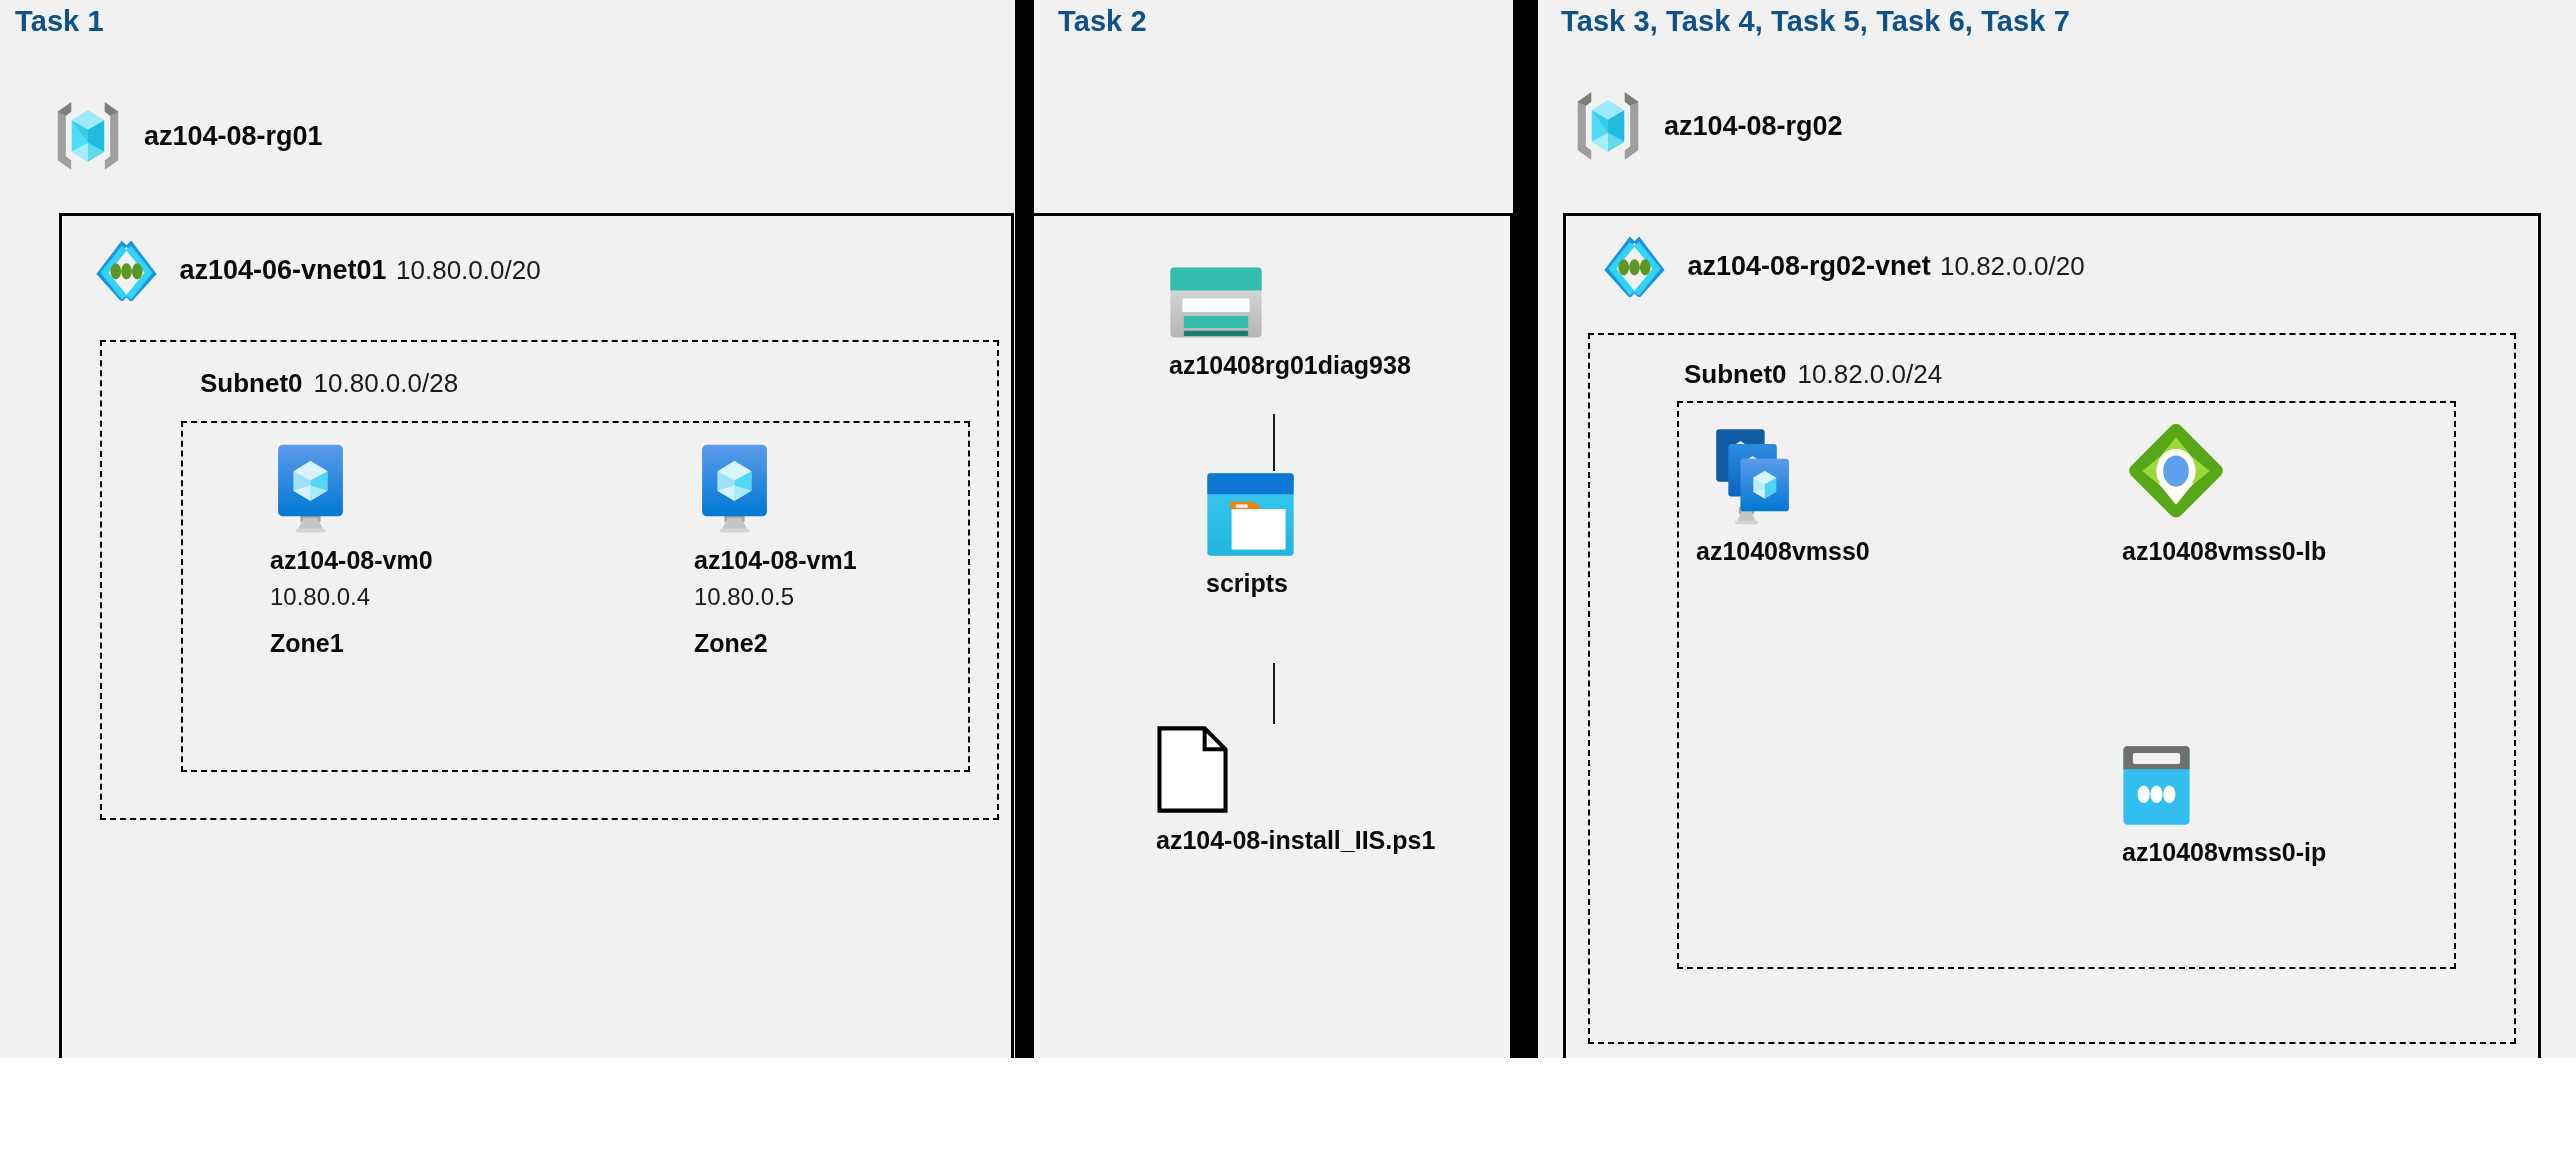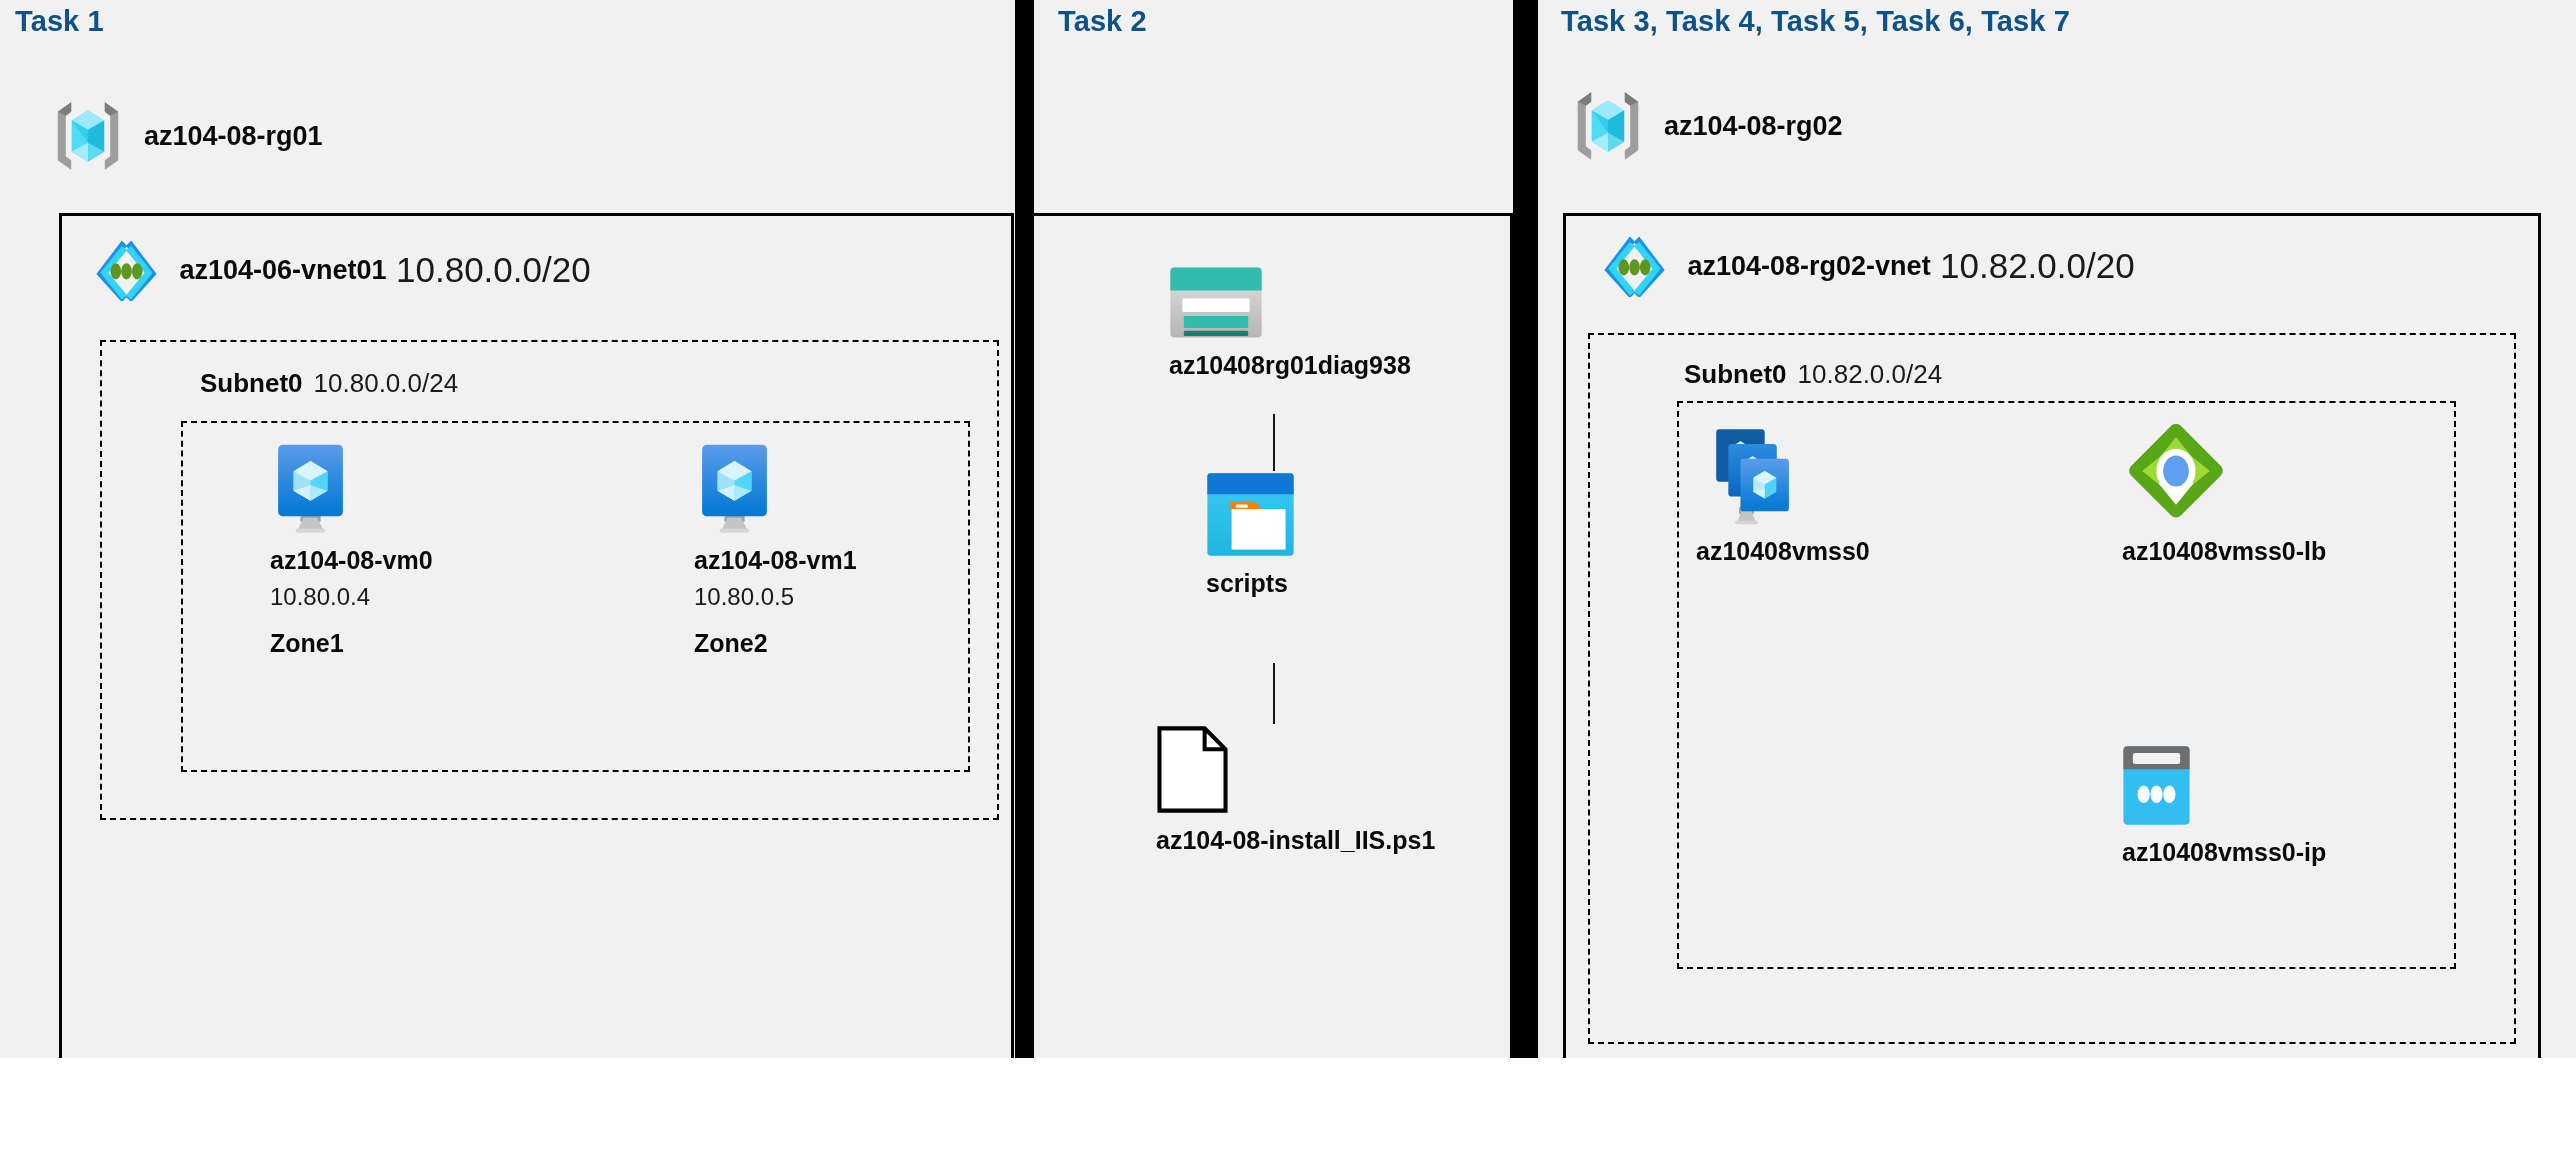--- a/index.html
+++ b/index.html
@@ -61,21 +61,21 @@
     display: flex;
     align-items: center;
     white-space: nowrap;
   }
   .hdr-name {
     font-size: 27px;
     font-weight: bold;
     color: #0a0a0a;
   }
   .hdr-cidr {
-    font-size: 35px;
+    font-size: 26px;
     font-weight: normal;
     color: #1a1a1a;
     margin-left: 9.4px;
   }
   .subnet-row {
     position: absolute;
     white-space: nowrap;
   }
   .subnet-name {
     font-size: 26px;
@@ -169,21 +169,21 @@
       </svg>
     </span>
     <span class="hdr-name" style="margin-left:17.5px;">az104-06-vnet01</span>
     <span class="hdr-cidr">10.80.0.0/20</span>
   </div>
 
   <div class="dashed-box" style="left:100px; top:340px; width:899px; height:480px;"></div>
 
   <div class="subnet-row" style="left:200px; top:368px;">
     <span class="subnet-name">Subnet0</span>
-    <span class="subnet-cidr">10.80.0.0/24</span>
+    <span class="subnet-cidr">10.80.0.0/28</span>
   </div>
 
   <div class="dashed-box" style="left:181px; top:421px; width:789px; height:351px;"></div>
 
   <div class="node" style="left:270px; top:442px; width:155px;">
     <span>
       <svg width="81" height="92" viewBox="0 0 120 136">
         <rect x="45" y="104" width="30" height="14" fill="#a3a3a3"></rect>
         <path d="M40 132 L50 112 L70 112 L80 132 Z" fill="#c5c5c5"></path>
         <rect x="38" y="128" width="44" height="6" rx="3" fill="#d4d4d4"></rect>

